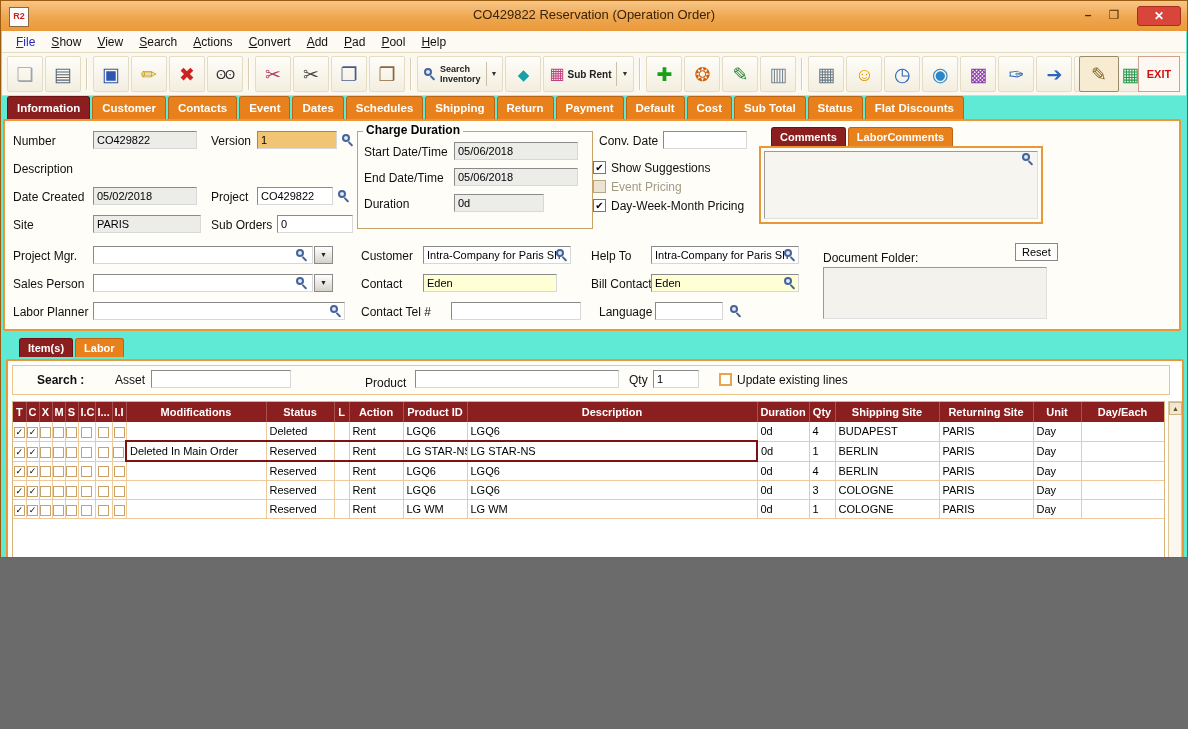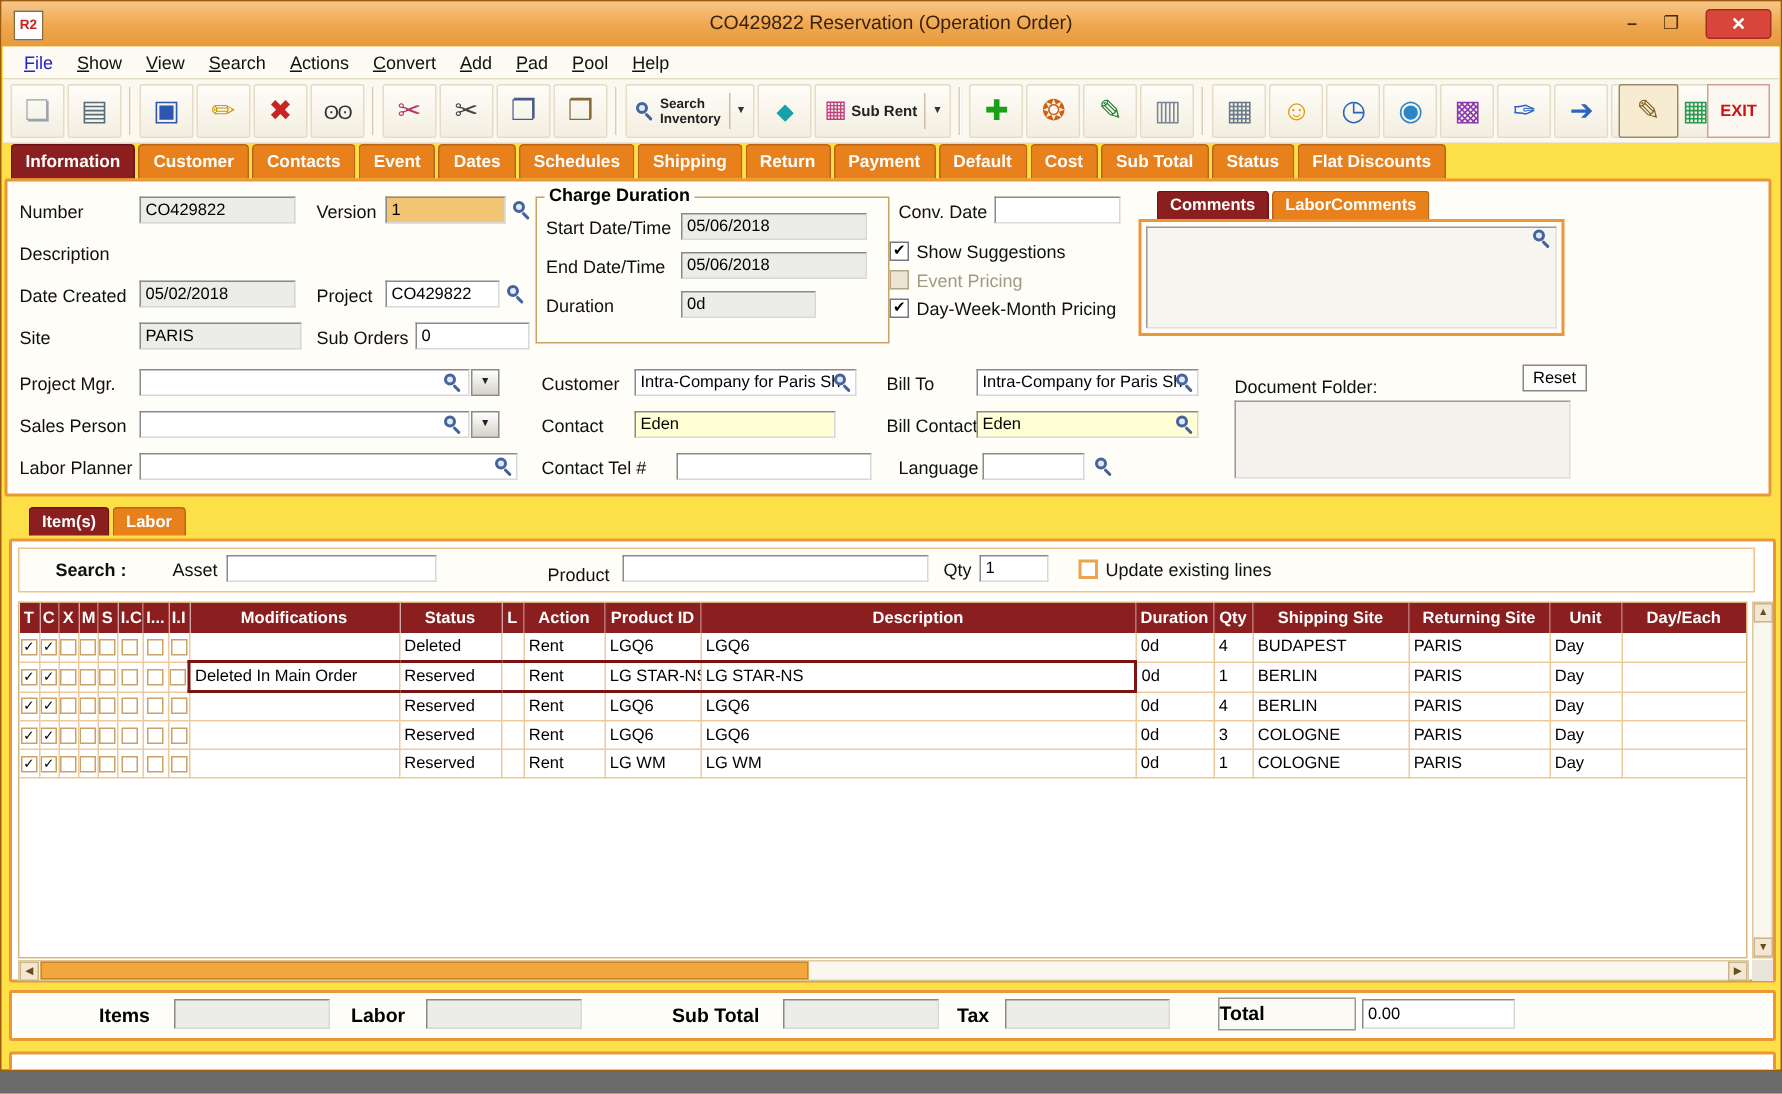--- a/index.html
+++ b/index.html
@@ -1,17 +1,17 @@
 <!DOCTYPE html>
 <html><head>
 <meta charset="utf-8">
 <style>
   html,body{margin:0;padding:0;background:#6b6b6b;}
-  .window{position:relative;width:1188px;height:714px;overflow:hidden;box-sizing:border-box;
-    font-family:"Liberation Sans",sans-serif;background:#fde047;border:1px solid #9c5c10;}
+  .window{position:relative;width:1188px;height:558px;overflow:hidden;box-sizing:border-box;
+    font-family:"Liberation Sans",sans-serif;background:#5eead4;border:1px solid #9c5c10;}
   
   .titlebar{position:absolute;left:0;top:0;right:0;height:30px;
     background:linear-gradient(180deg,#f7c687 0%,#efa64e 55%,#e9993a 100%);}
   .appicon{position:absolute;left:8px;top:6px;width:18px;height:18px;background:#fdfdfd;border:1px solid #8a6a3a;
     font-size:9px;font-weight:bold;color:#c22;text-align:center;line-height:17px;}
   .title{position:absolute;left:0;right:0;top:6px;text-align:center;font-size:13px;color:#3a2308;}
   .winbtn{position:absolute;top:5px;width:22px;height:20px;text-align:center;line-height:19px;font-size:12px;color:#4a2c08;}
   .winbtn.min{right:88px;font-weight:bold;}
   .winbtn.max{right:62px;}
   .winbtn.close{right:6px;width:44px;background:#d8463b;border:1px solid #a82c22;border-radius:3px;color:#fff;font-weight:bold;box-sizing:border-box;}
@@ -319,21 +319,21 @@
     <div class="cbox" style="left:754px;top:25px;width:284px;height:78px">
       <div class="ctext"></div>
       <span class="mag" style="position:absolute;right:6px;top:4px"></span>
     </div>
 
     <span class="lbl" style="left:356px;top:126px">Customer</span>
     <div class="fwrap" style="left:418px;top:125px;width:148px">
       <input class="fld" value="Intra-Company for Paris Sh" style="">
       <span class="mag"></span>
     </div>
-    <span class="lbl" style="left:586px;top:126px">Bill To</span>
+    <span class="lbl" style="left:586px;top:126px">Help To</span>
     <div class="fwrap" style="left:646px;top:125px;width:148px">
       <input class="fld" value="Intra-Company for Paris Sh" style="">
       <span class="mag"></span>
     </div>
 
     <span class="lbl" style="left:356px;top:154px">Contact</span>
     <input class="fld yel" style="left: 418px; top: 153px; width: 134px;" value="Eden">
     <span class="lbl" style="left:586px;top:154px">Bill Contact</span>
     <div class="fwrap" style="left:646px;top:153px;width:148px">
       <input class="fld yel" value="Eden" style="">

